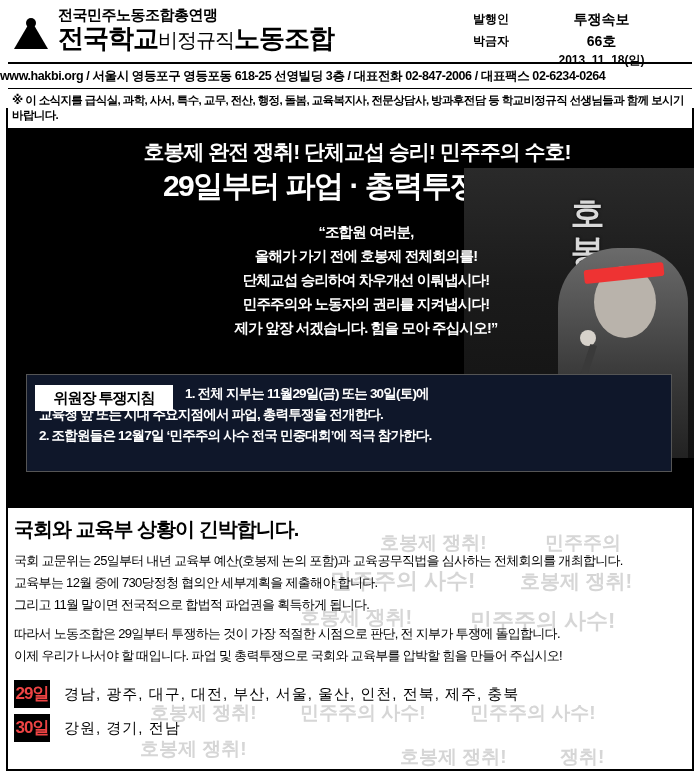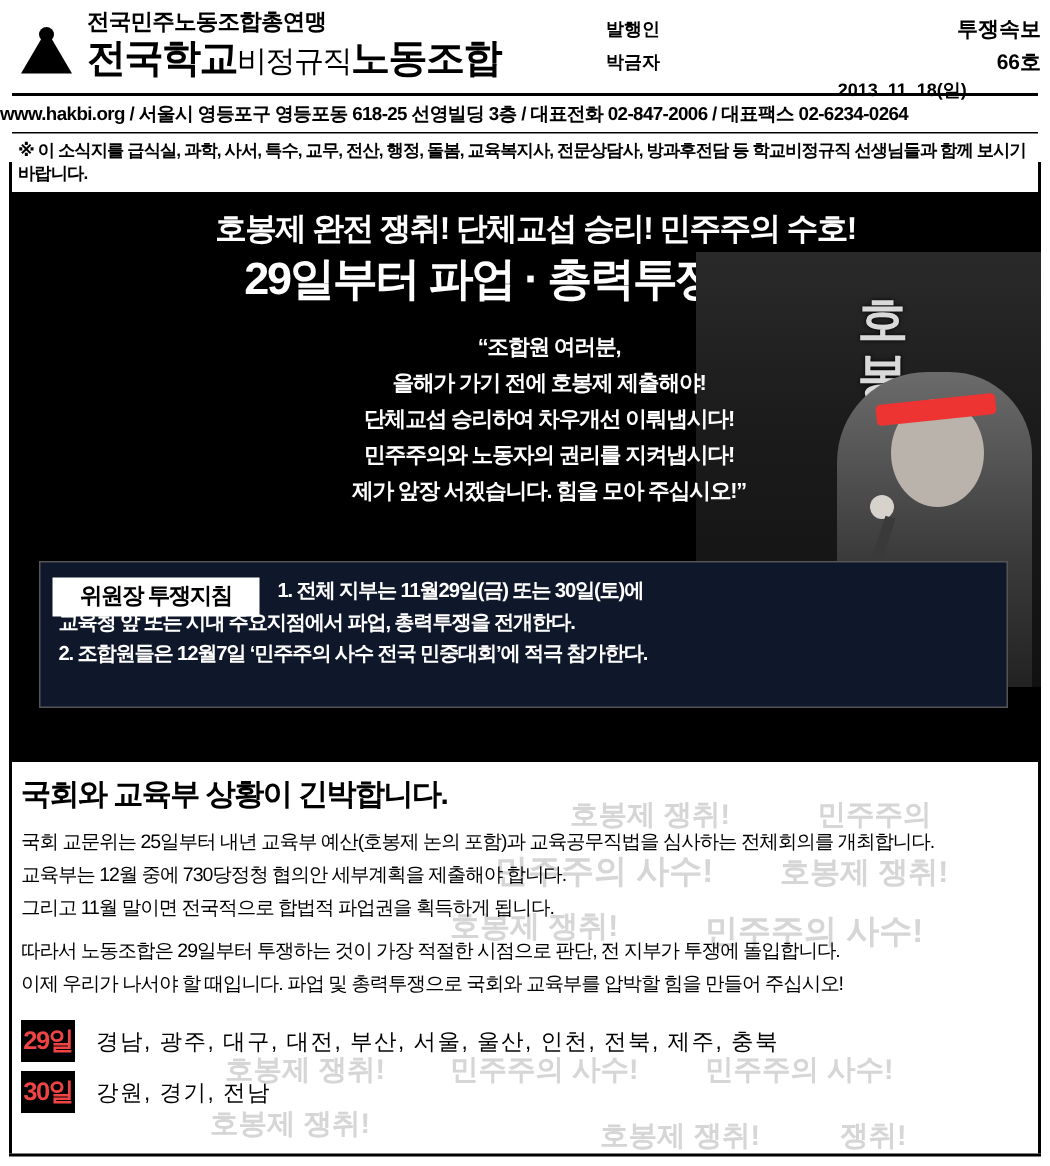--- a/index.html
+++ b/index.html
@@ -27,23 +27,23 @@
     background:#000;
   }
   .mh-text{margin-left:48px;}
   .mh-line1{font-size:15px;font-weight:bold;letter-spacing:-0.5px;line-height:17px;}
   .mh-line2{font-size:26px;font-weight:bold;letter-spacing:-1px;line-height:28px;margin-top:1px;}
   .mh-line2 .thin{font-weight:normal;}
   .mh-right{
     position:absolute;right:6px;top:8px;width:290px;
     display:flex;font-size:12px;
   }
-  .mh-right .col-l{width:105px;text-align:left;line-height:22px;font-weight:bold;}
+  .mh-right .col-l{width:105px;text-align:right;line-height:22px;font-weight:bold;}
   .mh-right .col-r{flex:1;text-align:center;line-height:22px;font-weight:bold;}
-  .mh-right .big{font-size:14px;text-align:right;}
+  .mh-right .big{font-size:14px;}
 
   .rule-top{border-top:2px solid #000;margin:0 8px;}
   .contact{
     text-align:left;font-size:12.5px;font-weight:bold;padding:4px 0 3px 0;letter-spacing:-0.4px;
   }
   .rule-mid{border-top:1px solid #000;margin:0 8px;}
   .notice{
     font-size:11.5px;font-weight:bold;padding:4px 10px 5px 12px;letter-spacing:-0.6px;
   }
 
@@ -201,21 +201,21 @@
       <div class="bh1">호봉제 완전 쟁취! 단체교섭 승리! 민주주의 수호!</div>
       <div class="bh2">
         <span>29일부터</span>
         <span class="sp"> </span>
         <span>파업 · 총력투쟁 돌입!</span>
       </div>
     </div>
 
     <div class="quote">
       <div>“조합원 여러분,</div>
-      <div>올해가 가기 전에 호봉제 제출해야!</div>
+      <div>올해가 가기 전에 호봉제 전체회의를!</div>
       <div>단체교섭 승리하여 차우개선 이뤄냅시다!</div>
       <div>민주주의와 노동자의 권리를 지켜냅시다!</div>
       <div>제가 앞장 서겠습니다. 힘을 모아 주십시오!”</div>
     </div>
 
     <div class="directive">
       <div class="dir-label">위원장 투쟁지침</div>
       <div class="dir-body">
         <div class="dir-l1">1. 전체 지부는 11월29일(금) 또는 30일(토)에</div>
         <div class="dir-l2">교육청 앞 또는 시내 주요지점에서 파업, 총력투쟁을 전개한다.</div>

